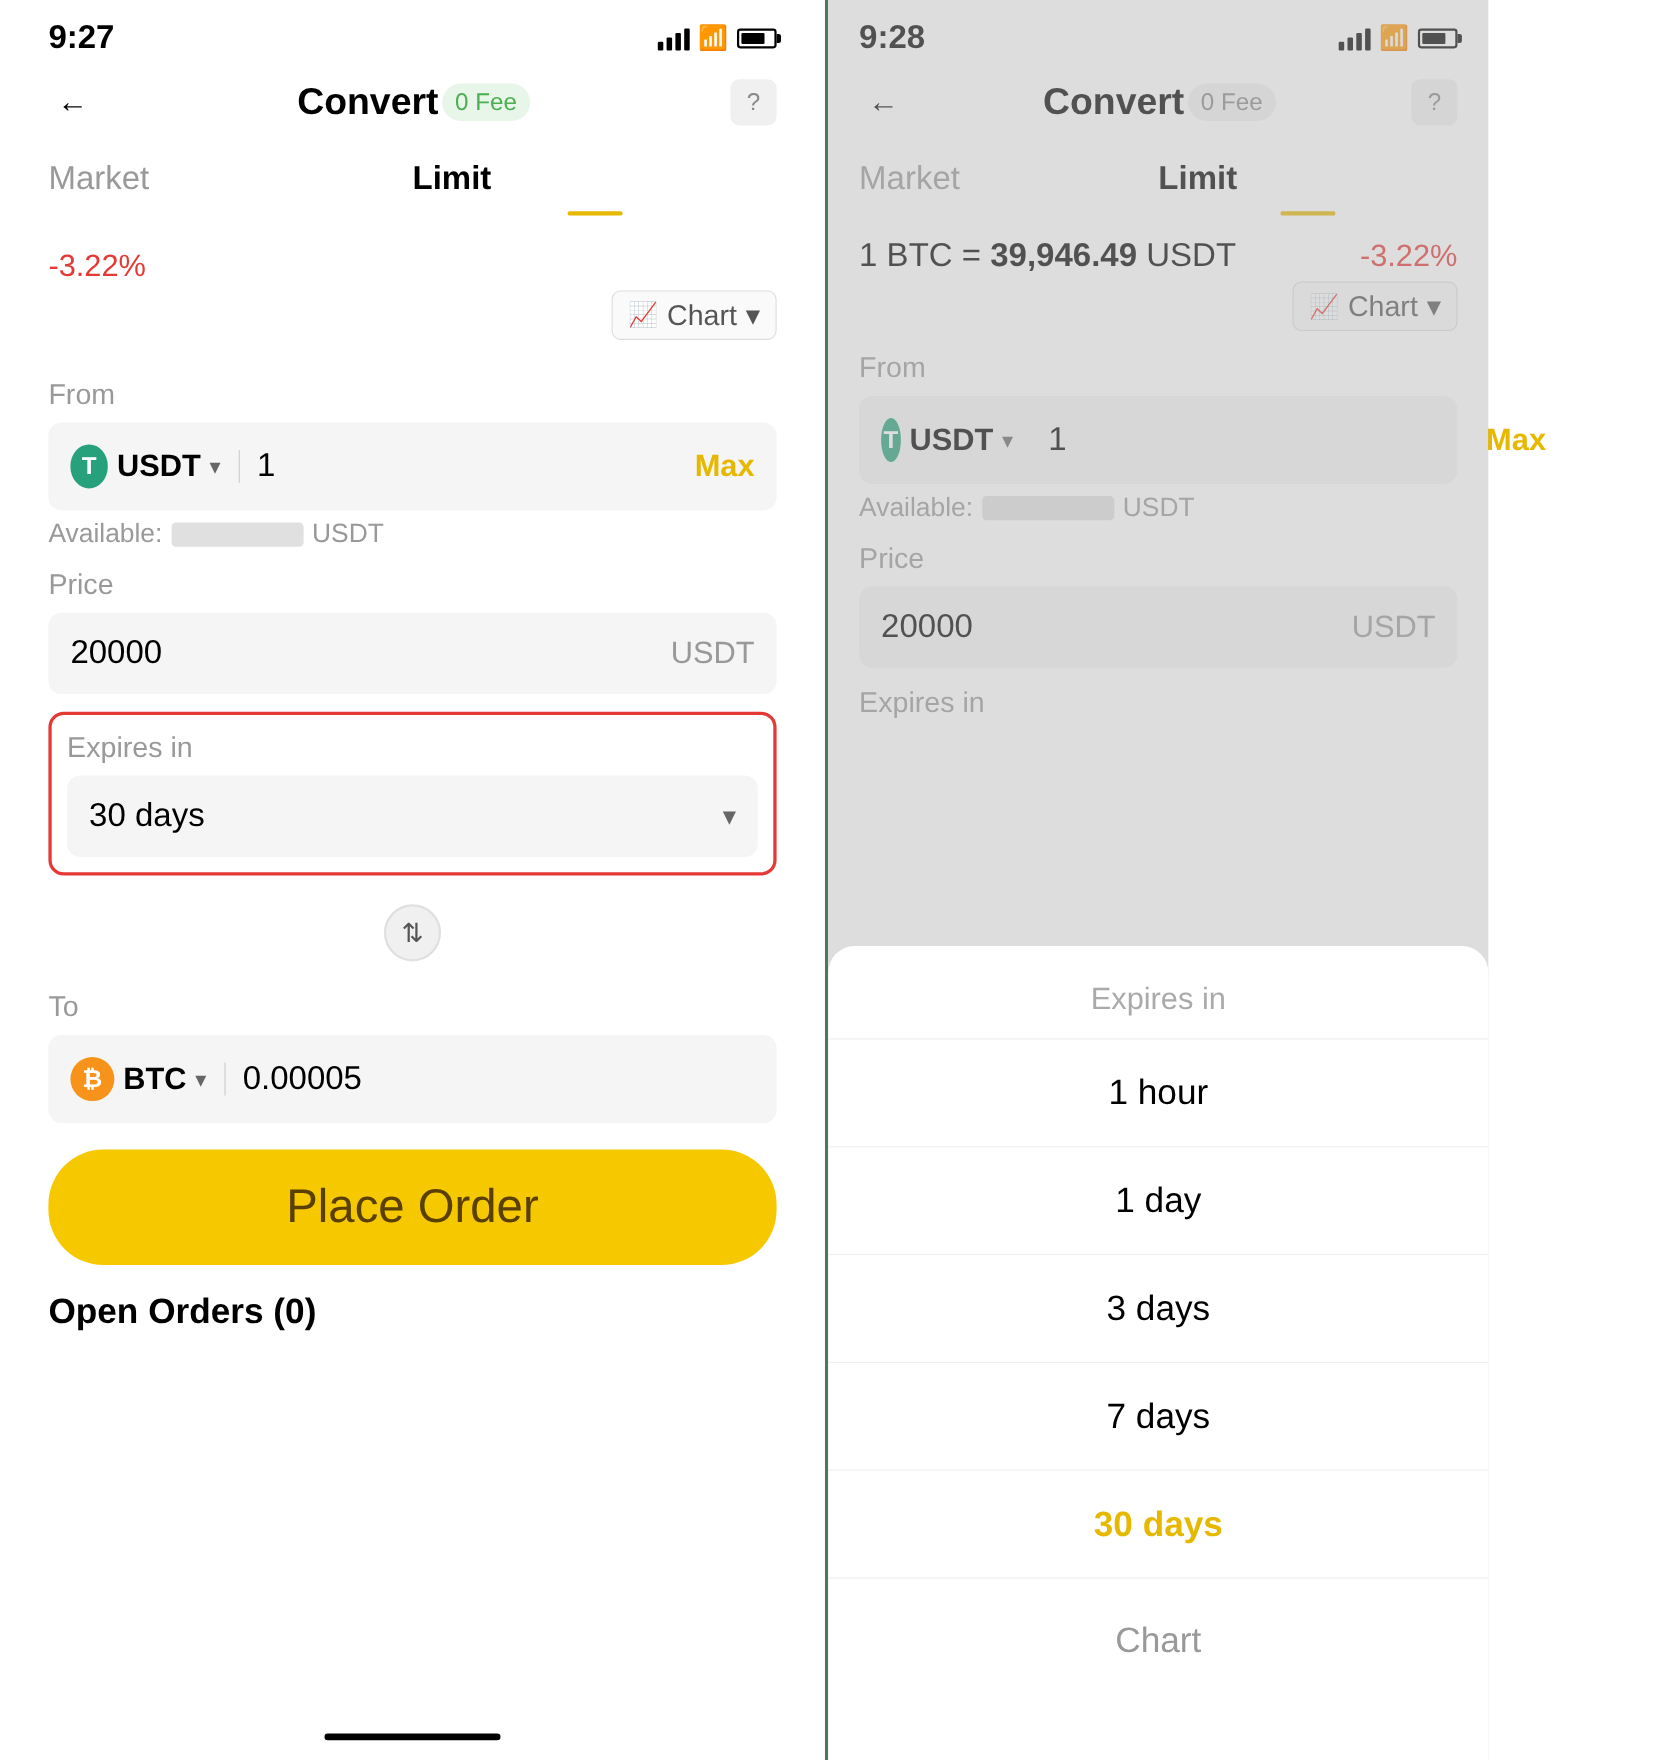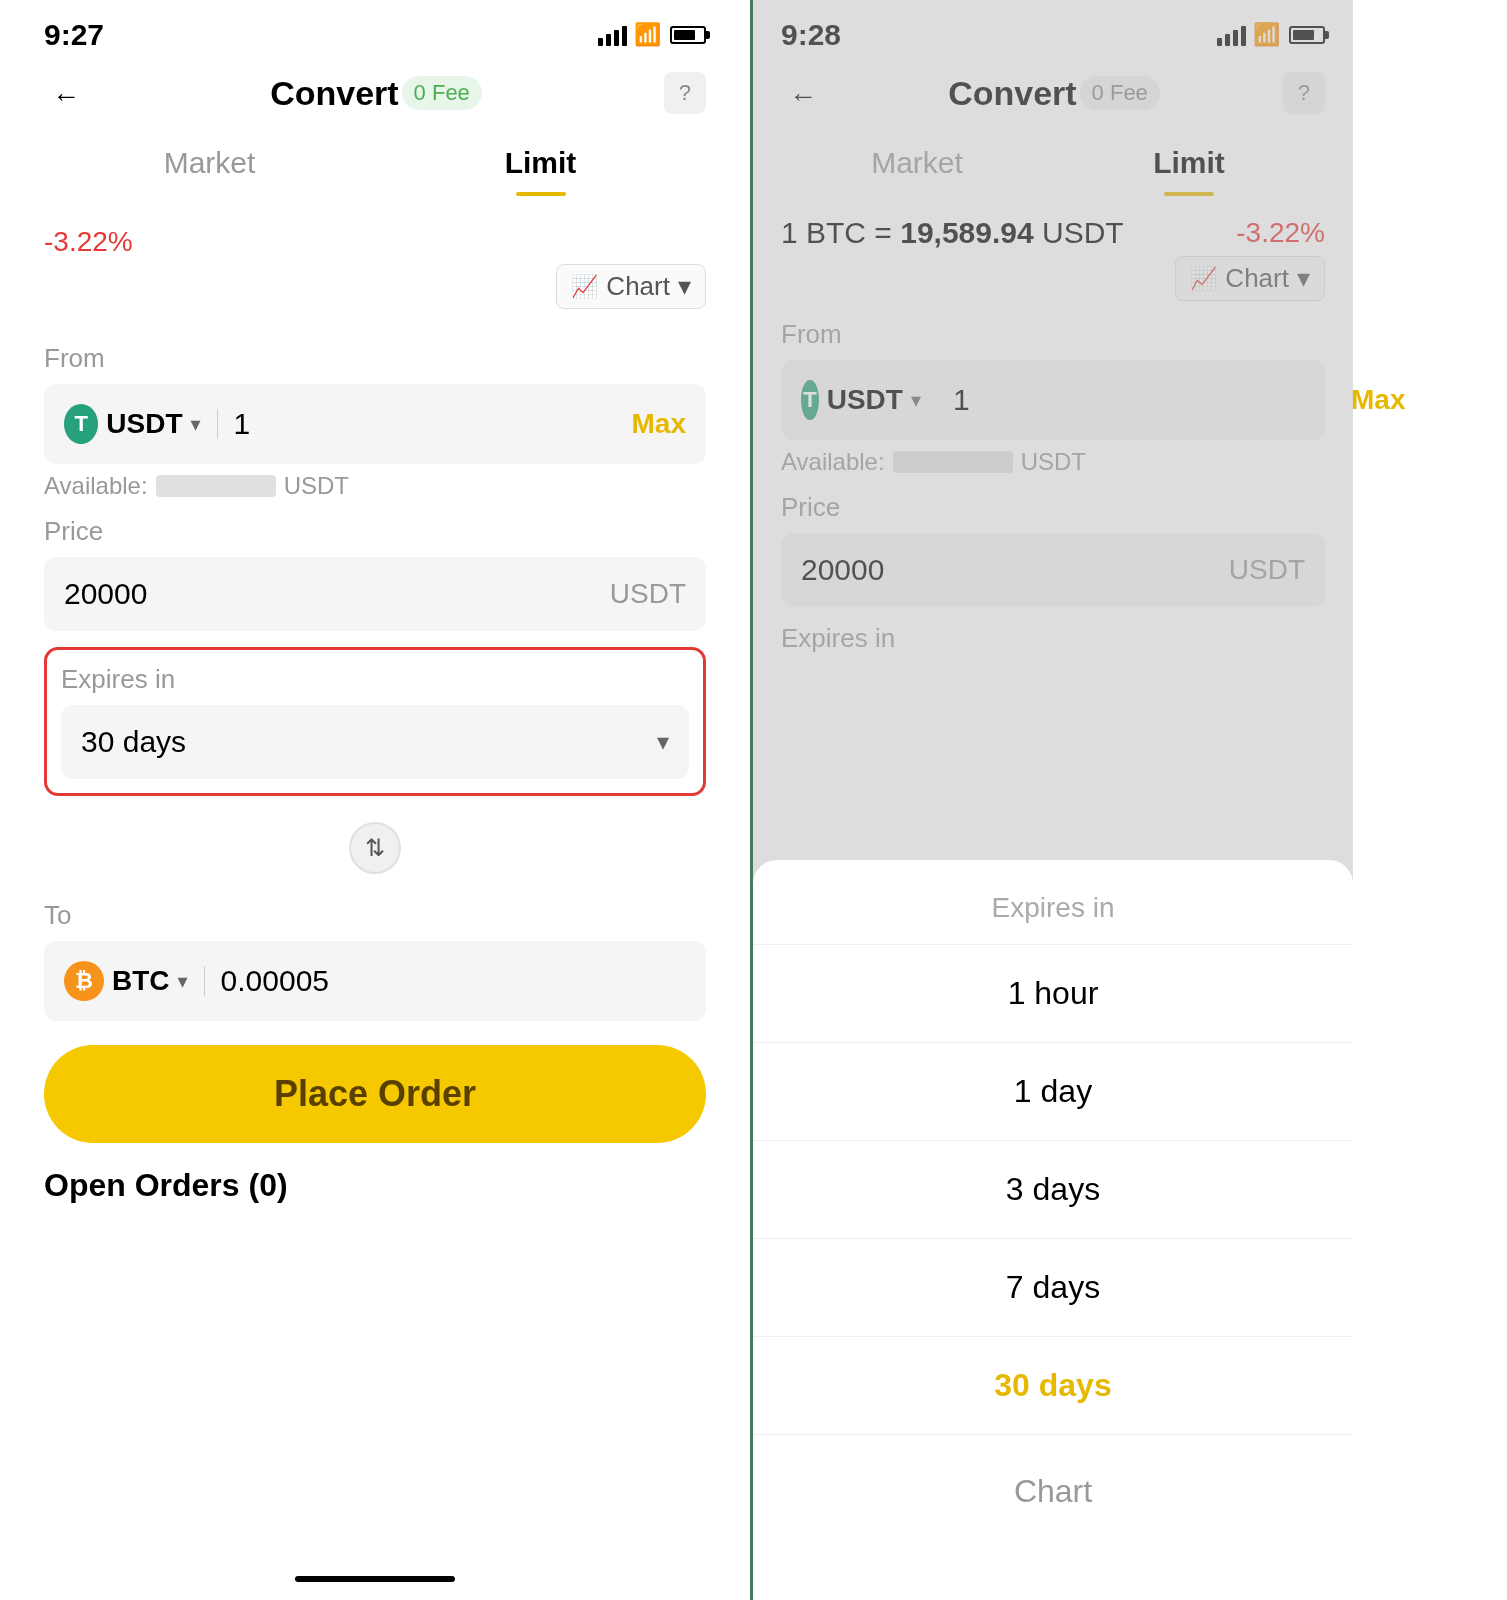--- a/index.html
+++ b/index.html
@@ -155,21 +155,20 @@
     }
 
     
     .tabs {
       display: flex;
       margin-bottom: 20px;
       gap: 0;
     }
     .tab {
       flex: 1;
-      text-align: center;
       padding: 16px 0;
       font-size: 30px;
       color: #999;
       cursor: pointer;
       position: relative;
     }
     .tab.active {
       color: #000;
       font-weight: 700;
     }
@@ -382,22 +381,22 @@
       cursor: pointer;
     }
 
     
     .place-order-btn {
       background: #f5c800;
       border: none;
       border-radius: 50px;
       padding: 28px 0;
       width: 100%;
-      font-size: 36px;
-      font-weight: 700;
+      font-size: 43px;
+      font-weight: 400;
       color: #5a4000;
       cursor: pointer;
       margin-top: 24px;
       margin-bottom: 24px;
     }
 
     
     .open-orders-title {
       font-size: 32px;
       font-weight: 700;
@@ -612,21 +611,21 @@
         <span>Market</span>
       </div>
       <div class="tab active">
         <span>Limit</span>
       </div>
     </div>
 
     <div class="rate-row">
       <div class="rate-text">
         <span>1 BTC =</span>
-        <strong>19,589.94</strong>
+        <strong>39,946.49</strong>
         <span>USDT</span>
       </div>
       <span class="rate-change">-3.22%</span>
     </div>
 
     <div class="chart-toggle">
       <div class="chart-btn">
         <span class="chart-icon">📈</span>
         <span>Chart</span>
         <span>▾</span>

